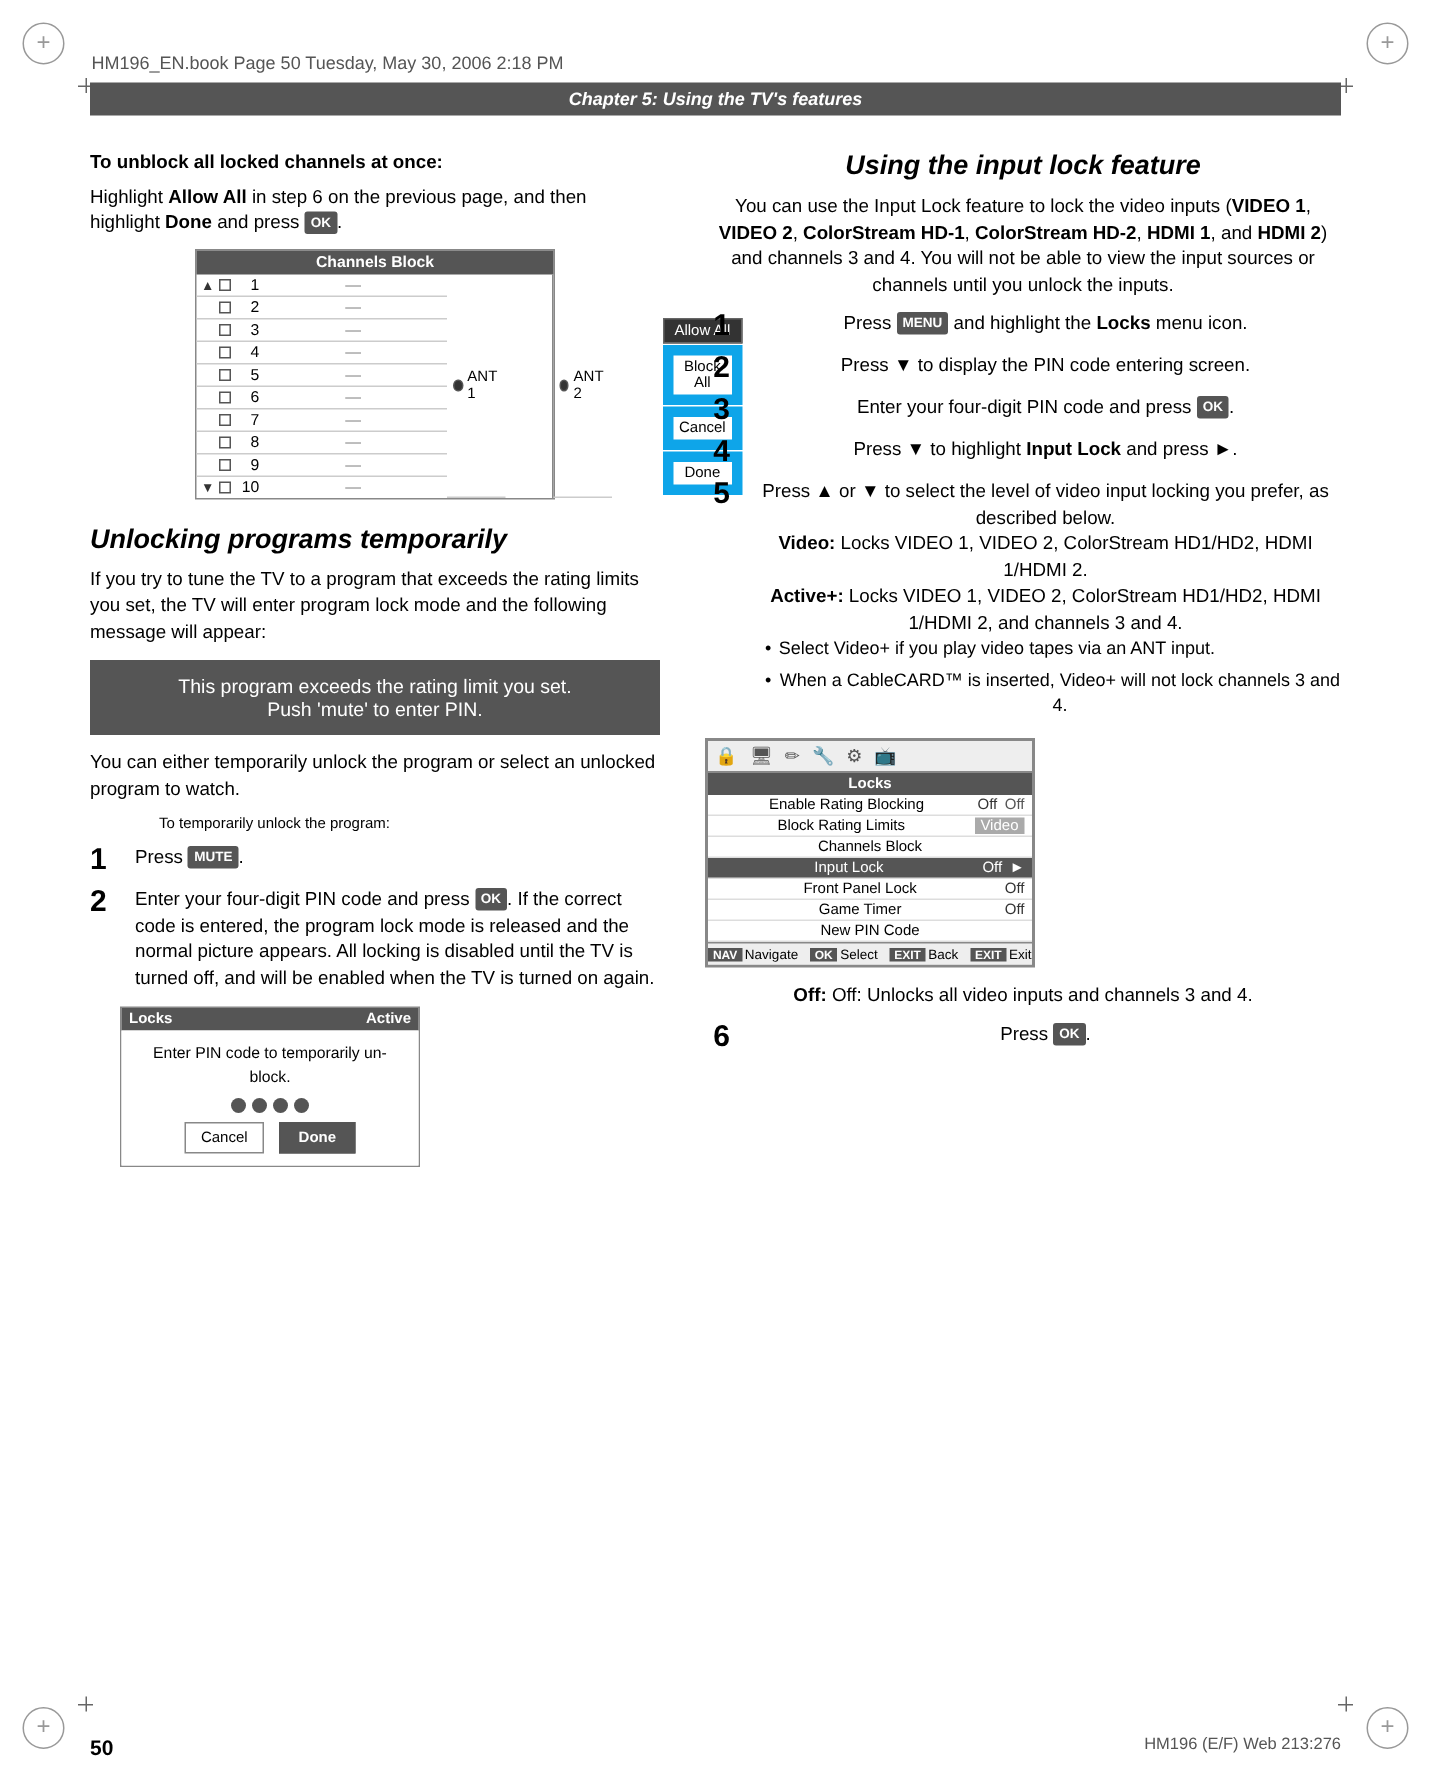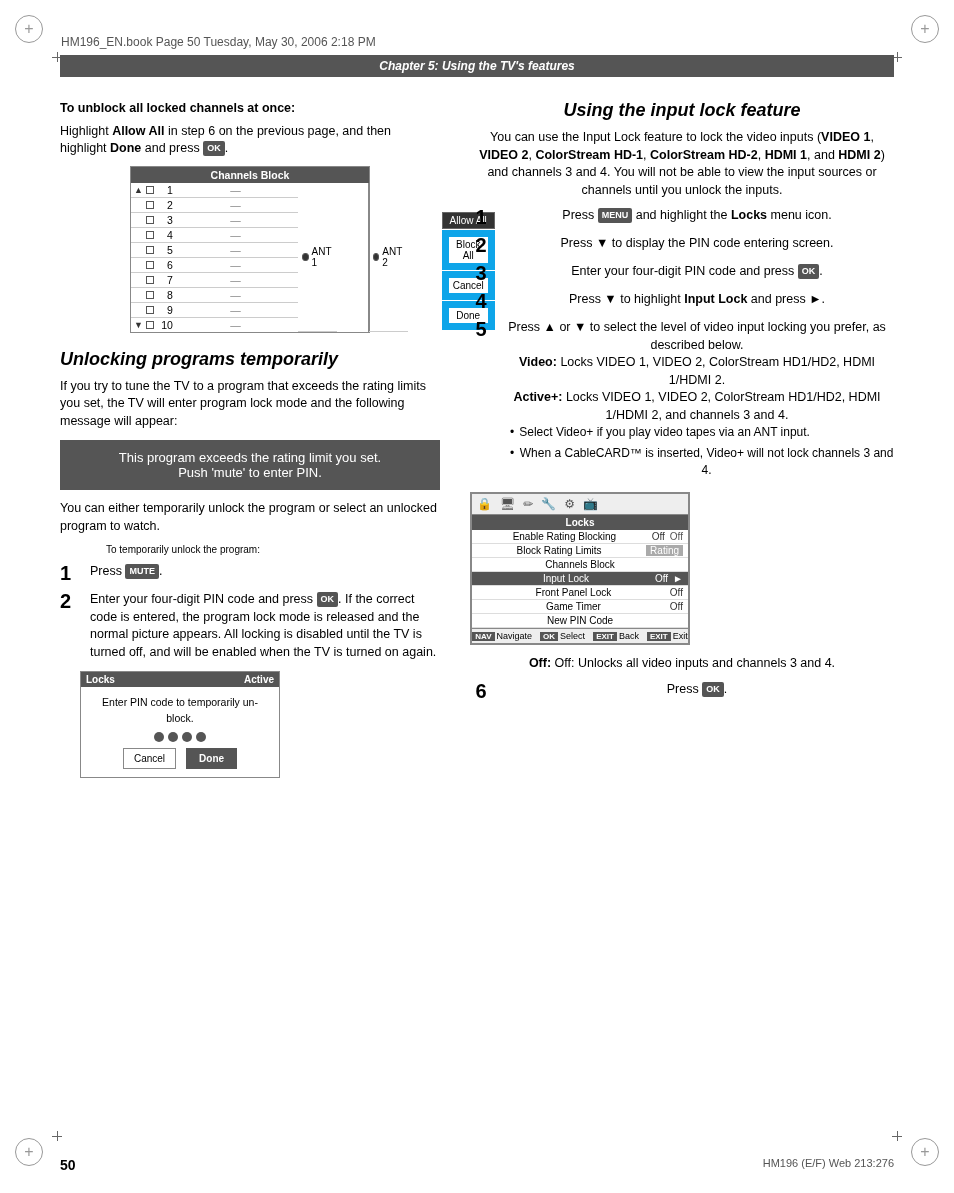--- a/index.html
+++ b/index.html
@@ -689,21 +689,21 @@
         <div class="ls-title-bar">Locks</div>
 
         <div class="ls-row">
           <span class="ls-row-label">Enable Rating Blocking</span>
           <span class="ls-row-val">Off</span>
           <span class="ls-row-val-right" style="color:#555;">Off</span>
         </div>
         <div class="ls-row">
           <span class="ls-row-label">Block Rating Limits</span>
           <span class="ls-row-val"></span>
-          <span class="ls-row-val-right" style="background:#aaa; color:#fff; padding: 0 4px;">Rating</span>
+          <span class="ls-row-val-right" style="background:#aaa; color:#fff; padding: 0 4px;">Video</span>
         </div>
         <div class="ls-row">
           <span class="ls-row-label">Channels Block</span>
           <span class="ls-row-val"></span>
         </div>
         <div class="ls-row highlighted">
           <span class="ls-row-label">Input Lock</span>
           <span class="ls-row-val">Off</span>
           <span class="ls-row-val-right">►</span>
         </div>

